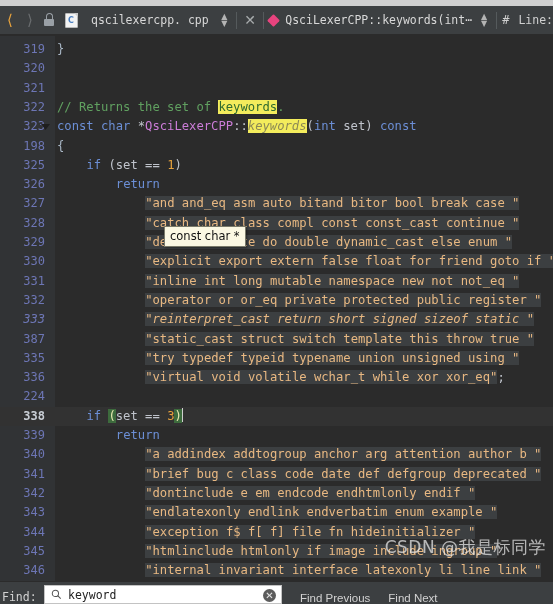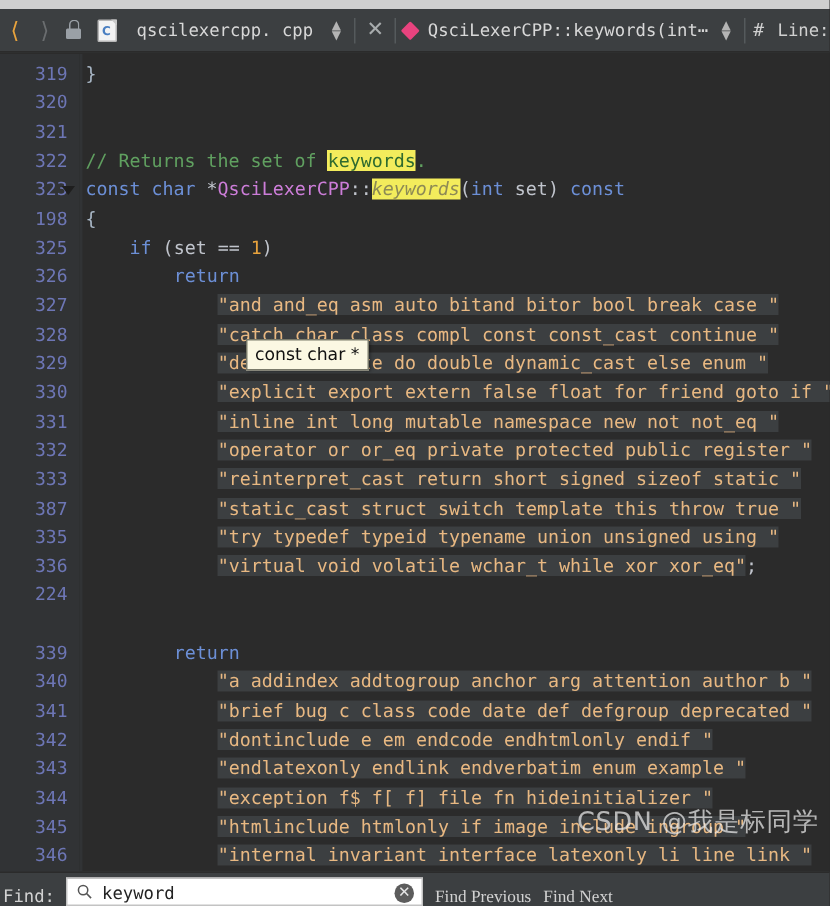--- a/index.html
+++ b/index.html
@@ -178,22 +178,22 @@
     font-family: "DejaVu Sans Mono", monospace;
   }
   #clearbtn {
     position: absolute; right: 5px; top: 3px;
     width: 13px; height: 13px; border-radius: 50%;
     background: #5c5c5c; color: #e6e6e6;
     font-size: 10px; line-height: 13px; text-align: center;
     font-family: "DejaVu Sans", sans-serif;
   }
   .findbtn {
-    color: #d2d2d2; font-size: 11.5px; margin-left: 8px;
-    font-family: Liberation Serif, serif; white-space: nowrap;
+    color: #d2d2d2; font-size: 11.5px; margin-left: 18px;
+    font-family: Liberation Sans, sans-serif; white-space: nowrap;
   }
 </style>
 </head>
 <body>
 
 <div id="topstrip"></div>
 
 <div id="toolbar">
 
   <div class="tbbtn">
@@ -259,25 +259,26 @@
           </svg></span><span class="code" style="left: 57px;"><span class="kw">const</span><span class="pln"> </span><span class="kw">char</span><span class="pln"> </span><span class="op">*</span><span class="typ">QsciLexerCPP</span><span class="op">::</span><span class="hlit">keywords</span><span class="op">(</span><span class="kw">int</span><span class="pln"> set</span><span class="op">) </span><span class="kw">const</span></span></div>
       <div class="row" style="top: 100.5px;"><span class="ln">198</span><span class="code" style="left: 57px;"><span class="brkt">{</span></span></div>
       <div class="row" style="top: 119.8px;"><span class="ln">325</span><span class="code" style="left: 86.4px;"><span class="kw">if</span><span class="op"> (set == </span><span class="num">1</span><span class="op">)</span></span></div>
       <div class="row" style="top: 139.1px;"><span class="ln">326</span><span class="code" style="left: 115.8px;"><span class="kw">return</span></span></div>
       <div class="row" style="top: 158.4px;"><span class="ln">327</span><span class="code" style="left: 145.2px;"><span class="str">"and and_eq asm auto bitand bitor bool break case "</span></span></div>
       <div class="row" style="top: 177.7px;"><span class="ln">328</span><span class="code" style="left: 145.2px;"><span class="str">"catch char class compl const const_cast continue "</span></span></div>
       <div class="row" style="top: 197px;"><span class="ln">329</span><span class="code" style="left: 145.2px;"><span class="str">"default delete do double dynamic_cast else enum "</span></span></div>
       <div class="row" style="top: 216.3px;"><span class="ln">330</span><span class="code" style="left: 145.2px;"><span class="str">"explicit export extern false float for friend goto if "</span></span></div>
       <div class="row" style="top: 235.6px;"><span class="ln">331</span><span class="code" style="left: 145.2px;"><span class="str">"inline int long mutable namespace new not not_eq "</span></span></div>
       <div class="row" style="top: 254.9px;"><span class="ln">332</span><span class="code" style="left: 145.2px;"><span class="str">"operator or or_eq private protected public register "</span></span></div>
-      <div class="row" style="top: 274.2px;"><span class="ln">333</span><span class="code" style="left: 145.2px;"><span class="str">"reinterpret_cast return short signed sizeof static "</span></span></div>
+      <div class="row" style="top: 274.2px; font-style: italic;"><span class="ln">333</span><span class="code" style="left: 145.2px;"><span class="str">"reinterpret_cast return short signed sizeof static "</span></span></div>
       <div class="row" style="top: 293.5px;"><span class="ln">387</span><span class="code" style="left: 145.2px;"><span class="str">"static_cast struct switch template this throw true "</span></span></div>
       <div class="row" style="top: 312.8px;"><span class="ln">335</span><span class="code" style="left: 145.2px;"><span class="str">"try typedef typeid typename union unsigned using "</span></span></div>
       <div class="row" style="top: 332.1px;"><span class="ln">336</span><span class="code" style="left: 145.2px;"><span class="str">"virtual void volatile wchar_t while xor xor_eq"</span><span class="op">;</span></span></div>
       <div class="row" style="top: 351.4px;"><span class="ln">224</span><span class="code" style="left: 57px;"></span></div>
+      <div class="row current" style="top: 370.7px;"><span class="ln">338</span><span class="code" style="left: 86.4px;"><span class="kw">if</span><span class="op"> </span><span class="mbr">(</span><span class="op">set == </span><span class="num">3</span><span class="mbr">)</span><span class="caret"></span></span></div>
       <div class="row" style="top: 390px;"><span class="ln">339</span><span class="code" style="left: 115.8px;"><span class="kw">return</span></span></div>
       <div class="row" style="top: 409.3px;"><span class="ln">340</span><span class="code" style="left: 145.2px;"><span class="str">"a addindex addtogroup anchor arg attention author b "</span></span></div>
       <div class="row" style="top: 428.6px;"><span class="ln">341</span><span class="code" style="left: 145.2px;"><span class="str">"brief bug c class code date def defgroup deprecated "</span></span></div>
       <div class="row" style="top: 447.9px;"><span class="ln">342</span><span class="code" style="left: 145.2px;"><span class="str">"dontinclude e em endcode endhtmlonly endif "</span></span></div>
       <div class="row" style="top: 467.2px;"><span class="ln">343</span><span class="code" style="left: 145.2px;"><span class="str">"endlatexonly endlink endverbatim enum example "</span></span></div>
       <div class="row" style="top: 486.5px;"><span class="ln">344</span><span class="code" style="left: 145.2px;"><span class="str">"exception f$ f[ f] file fn hideinitializer "</span></span></div>
       <div class="row" style="top: 505.8px;"><span class="ln">345</span><span class="code" style="left: 145.2px;"><span class="str">"htmlinclude htmlonly if image include ingroup "</span></span></div>
       <div class="row" style="top: 525.1px;"><span class="ln">346</span><span class="code" style="left: 145.2px;"><span class="str">"internal invariant interface latexonly li line link "</span></span></div>
       <div class="row" style="top: 544.4px;"><span class="ln">347</span><span class="code" style="left: 145.2px;"></span></div>
     </div>

